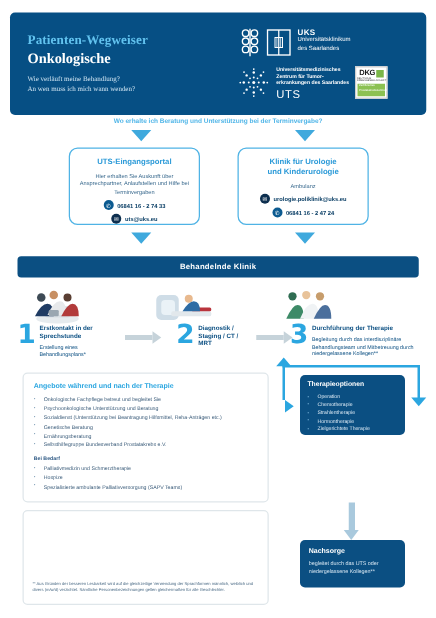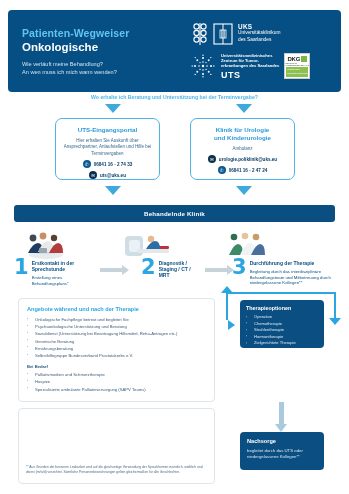--- a/index.html
+++ b/index.html
@@ -12,21 +12,21 @@
   .page { position: relative; width: 349px; height: 494px; background: #fff; }
 
   
   .header {
     position: absolute; left: 8px; top: 10px;
     width: 333px; height: 82px;
     background: #064f84;
     border-radius: 4px;
     display: flex; align-items: center;
   }
-  .hdr-left { padding-left: 14px; width: 182px; }
+  .hdr-left { padding-left: 14px; width: 182px; font-family: Liberation Serif, serif; }
   .hdr-title1 {
     color: #62c3ef; font-size: 10.5px; font-weight: bold;
     letter-spacing: .1px; line-height: 12px;
   }
   .hdr-title2 {
     color: #ffffff; font-size: 11.5px; font-weight: bold;
     line-height: 14px; margin-top: 1px;
   }
   .hdr-sub {
     color: #cfe4f2; font-size: 5.6px; line-height: 8px; margin-top: 6px;
@@ -34,21 +34,21 @@
   .hdr-right {
     flex: 1; height: 100%; position: relative;
     display: flex; flex-direction: column; justify-content: center; gap: 7px;
     padding-right: 8px;
   }
   .logo-row { display: flex; align-items: center; gap: 5px; }
   .uks-marks { display: flex; align-items: center; gap: 3px; }
   .uks-text { color: #fff; font-size: 4.8px; line-height: 6.2px; }
   .uks-text .big { font-size: 6.4px; font-weight: bold; letter-spacing: .3px; }
   .uts-text { color: #fff; font-size: 4.1px; font-weight: bold; line-height: 5.3px; }
-  .uts-big { color: #fff; font-size: 9px; font-weight: bold; letter-spacing: .5px; margin-top: 2px; }
+  .uts-big { color: #fff; font-size: 9px; font-weight: normal; letter-spacing: .5px; margin-top: 2px; }
   .dkg {
     width: 26px; height: 26px; background: #fff;
     border: .5px solid #cfcfcf; padding: 1.5px;
     display: flex; flex-direction: column; align-items: center;
   }
   .dkg-top { font-size: 6px; font-weight: bold; color: #1a1a1a; letter-spacing: -.2px;
              display:flex; align-items:center; gap:1px; }
   .dkg-sq { width: 6px; height: 6px; background: #7ab648; }
   .dkg-line { font-size: 2.1px; color: #444; margin-top: .5px; }
   .dkg-green { margin-top: 1px; width: 22px; height: 11px; background: #8cc152;

